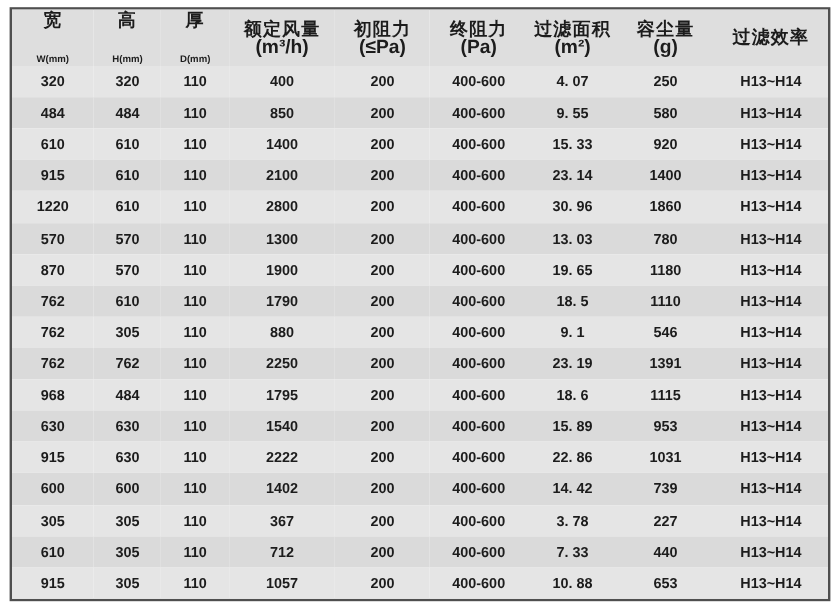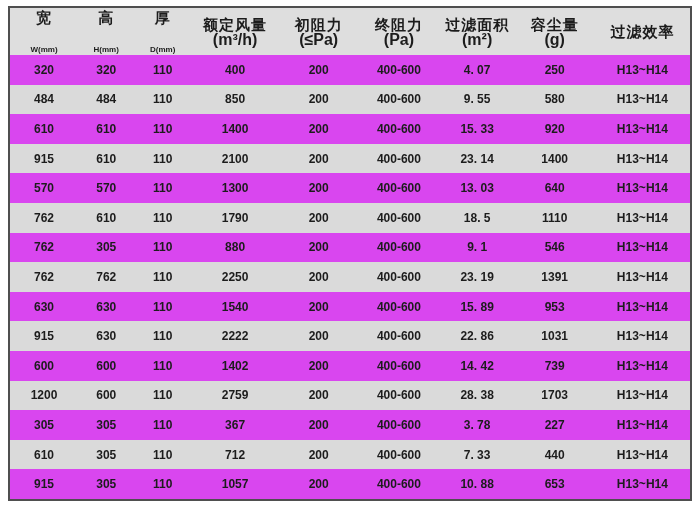--- a/index.html
+++ b/index.html
@@ -62,21 +62,21 @@
   th .unit:empty { display: none; }
   tbody td {
     text-align: center;
     vertical-align: middle;
     padding: 0;
     font-size: 12px;
     font-weight: bold;
     color: #1c1c1c;
     white-space: nowrap;
   }
-  tbody tr { background: #d946ef; }
+  tbody tr { background: #e5e5e5; }
   tbody tr:nth-child(even) { background: #dadada; }
 </style>
 </head>
 <body>
 
 <div class="page">
   <div class="frame">
     <table class="spec">
       <colgroup>
         <col style="width:10%">
@@ -168,28 +168,50 @@
             <td>610</td>
             <td>110</td>
             <td>2100</td>
             <td>200</td>
             <td>400-600</td>
             <td>23. 14</td>
             <td>1400</td>
             <td>H13~H14</td>
           </tr>
           <tr>
+            <td>1220</td>
+            <td>610</td>
+            <td>110</td>
+            <td>2800</td>
+            <td>200</td>
+            <td>400-600</td>
+            <td>30. 96</td>
+            <td>1860</td>
+            <td>H13~H14</td>
+          </tr>
+          <tr>
             <td>570</td>
             <td>570</td>
             <td>110</td>
             <td>1300</td>
             <td>200</td>
             <td>400-600</td>
             <td>13. 03</td>
-            <td>640</td>
+            <td>780</td>
+            <td>H13~H14</td>
+          </tr>
+          <tr>
+            <td>870</td>
+            <td>570</td>
+            <td>110</td>
+            <td>1900</td>
+            <td>200</td>
+            <td>400-600</td>
+            <td>19. 65</td>
+            <td>1180</td>
             <td>H13~H14</td>
           </tr>
           <tr>
             <td>762</td>
             <td>610</td>
             <td>110</td>
             <td>1790</td>
             <td>200</td>
             <td>400-600</td>
             <td>18. 5</td>
@@ -212,20 +234,31 @@
             <td>762</td>
             <td>110</td>
             <td>2250</td>
             <td>200</td>
             <td>400-600</td>
             <td>23. 19</td>
             <td>1391</td>
             <td>H13~H14</td>
           </tr>
           <tr>
+            <td>968</td>
+            <td>484</td>
+            <td>110</td>
+            <td>1795</td>
+            <td>200</td>
+            <td>400-600</td>
+            <td>18. 6</td>
+            <td>1115</td>
+            <td>H13~H14</td>
+          </tr>
+          <tr>
             <td>630</td>
             <td>630</td>
             <td>110</td>
             <td>1540</td>
             <td>200</td>
             <td>400-600</td>
             <td>15. 89</td>
             <td>953</td>
             <td>H13~H14</td>
           </tr>
@@ -242,31 +275,20 @@
           </tr>
           <tr>
             <td>600</td>
             <td>600</td>
             <td>110</td>
             <td>1402</td>
             <td>200</td>
             <td>400-600</td>
             <td>14. 42</td>
             <td>739</td>
-            <td>H13~H14</td>
-          </tr>
-          <tr>
-            <td>1200</td>
-            <td>600</td>
-            <td>110</td>
-            <td>2759</td>
-            <td>200</td>
-            <td>400-600</td>
-            <td>28. 38</td>
-            <td>1703</td>
             <td>H13~H14</td>
           </tr>
           <tr>
             <td>305</td>
             <td>305</td>
             <td>110</td>
             <td>367</td>
             <td>200</td>
             <td>400-600</td>
             <td>3. 78</td>

